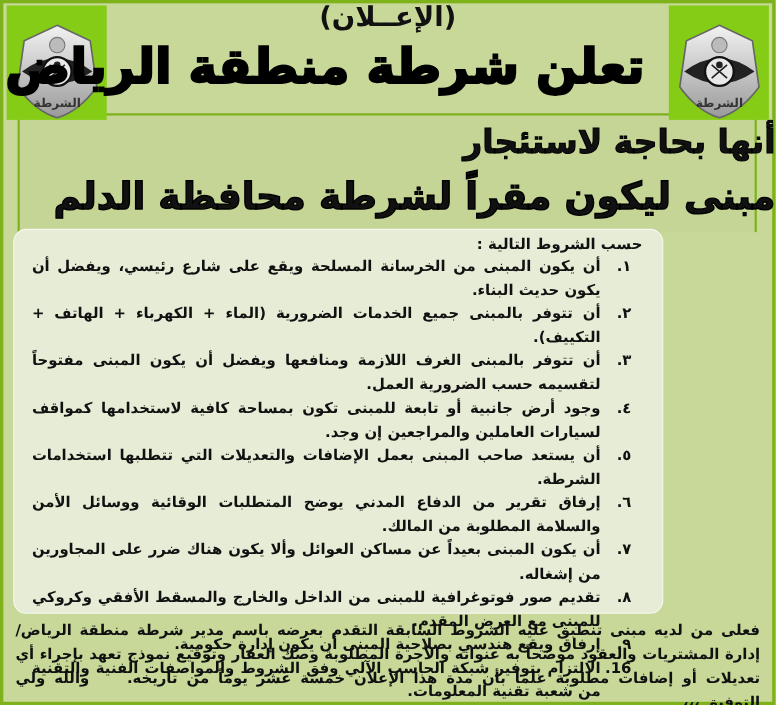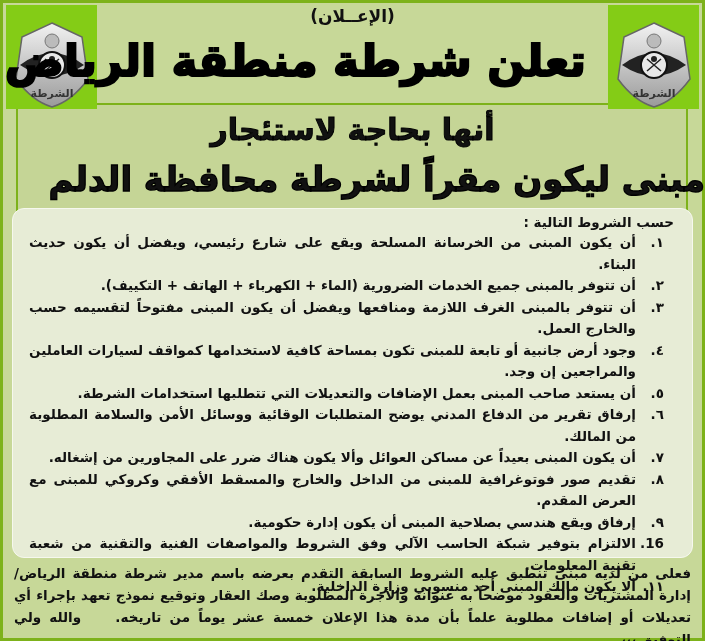--- a/index.html
+++ b/index.html
@@ -29,45 +29,45 @@
     .logo.right { right: 6px; }
     .badge {
       position: relative; width: 80px; height: 88px;
     }
     .badge svg { width: 80px; height: 88px; display: block; }
 
     .announce {
       position: absolute; top: 4px; left: 0; width: 705px;
       text-align: center; direction: rtl;
       font-family: "DejaVu Sans", sans-serif; font-weight: bold;
-      font-size: 17px; line-height: 24px; color: #111;
+      font-size: 25px; line-height: 24px; color: #111;
     }
     .headline {
       position: absolute; top: 30px; left: 0; width: 591px;
       text-align: center; direction: rtl;
       font-family: "DejaVu Sans", sans-serif; font-weight: bold;
       font-size: 44px; line-height: 62px; color: #000;
       letter-spacing: 0px;
       -webkit-text-stroke: 2px #000;
     }
     .sub1 {
       position: absolute; top: 110px; left: 0; width: 705px;
-      text-align: center; direction: rtl;
+      direction: rtl;
       font-weight: bold; font-size: 30px; line-height: 40px;
       -webkit-text-stroke: 1px #000;
     }
     .sub2 {
       position: absolute; top: 155px; left: 0; width: 705px;
       text-align: right; direction: rtl;
       font-weight: bold; font-size: 34px; line-height: 48px;
       -webkit-text-stroke: 1.3px #000;
     }
     .panel {
       position: absolute; left: 12px; top: 208px;
-      width: 681px; height: 350px; box-sizing: border-box;
+      width: 591px; height: 350px; box-sizing: border-box;
       background: #e7ecd6;
       border: 1px solid #f6f8ee;
       border-radius: 12px;
       direction: rtl;
       padding: 4px 16px 0 16px;
     }
     .panel .intro {
       font-weight: bold; font-size: 13.5px; line-height: 19px;
       margin: 0; padding-right: 2px;
     }
@@ -144,21 +144,21 @@
     <li class="cond">
         <span class="num">١.</span>
         <span class="txt">أن يكون المبنى من الخرسانة المسلحة ويقع على شارع رئيسي، ويفضل أن يكون حديث البناء.</span>
       </li>
     <li class="cond">
         <span class="num">٢.</span>
         <span class="txt">أن تتوفر بالمبنى جميع الخدمات الضرورية (الماء + الكهرباء + الهاتف + التكييف).</span>
       </li>
     <li class="cond">
         <span class="num">٣.</span>
-        <span class="txt">أن تتوفر بالمبنى الغرف اللازمة ومنافعها ويفضل أن يكون المبنى مفتوحاً لتقسيمه حسب والخارج العمل.</span>
+        <span class="txt">أن تتوفر بالمبنى الغرف اللازمة ومنافعها ويفضل أن يكون المبنى مفتوحاً لتقسيمه حسب الضرورية العمل.</span>
       </li>
     <li class="cond">
         <span class="num">٤.</span>
         <span class="txt">وجود أرض جانبية أو تابعة للمبنى تكون بمساحة كافية لاستخدامها كمواقف لسيارات العاملين والمراجعين إن وجد.</span>
       </li>
     <li class="cond">
         <span class="num">٥.</span>
         <span class="txt">أن يستعد صاحب المبنى بعمل الإضافات والتعديلات التي تتطلبها استخدامات الشرطة.</span>
       </li>
     <li class="cond">

